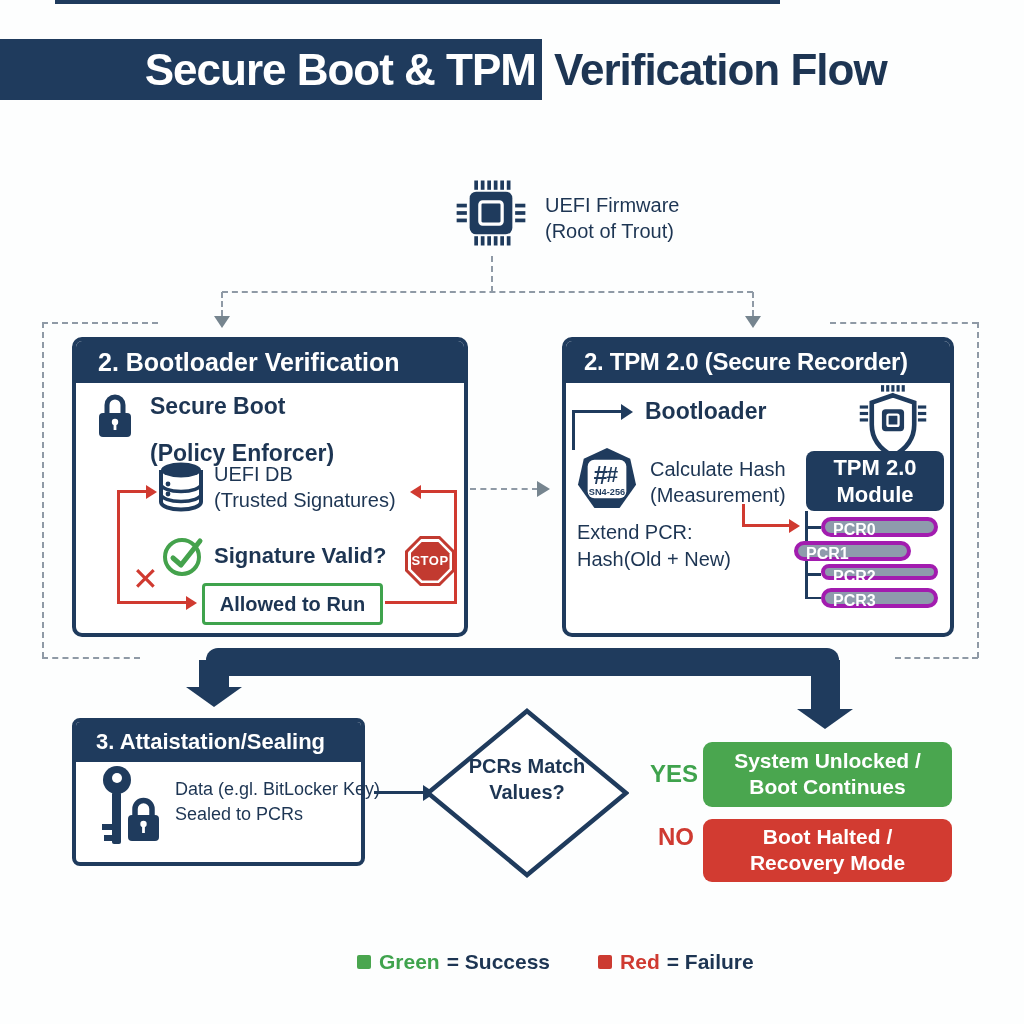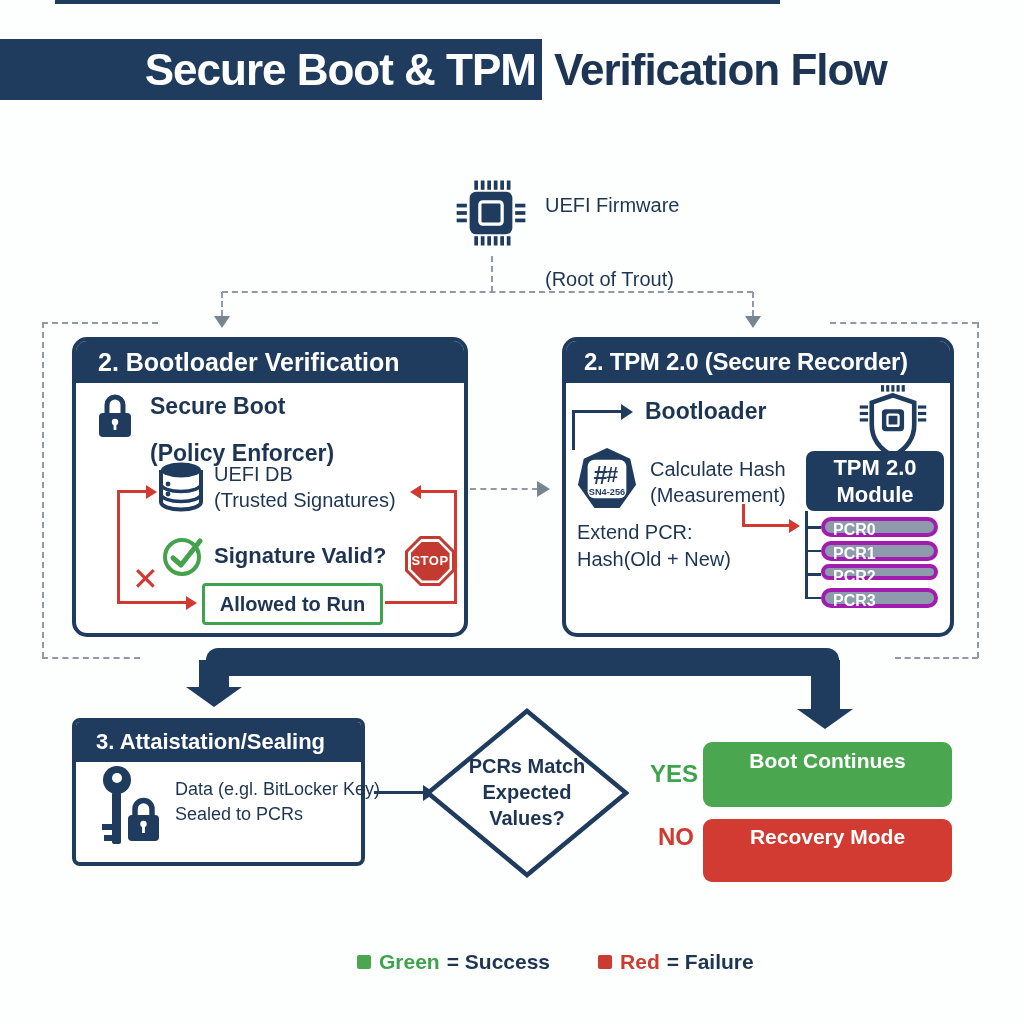--- a/index.html
+++ b/index.html
@@ -15,21 +15,21 @@
   .bold{font-weight:bold;}
   .dash-h{border-top:2px dashed #8f9aa6;height:0;}
   .dash-v{border-left:2px dashed #8f9aa6;width:0;}
   .tri-down-gray{width:0;height:0;border-left:8px solid transparent;border-right:8px solid transparent;border-top:12px solid #76858f;}
   .tri-right-red{width:0;height:0;border-top:7px solid transparent;border-bottom:7px solid transparent;border-left:11px solid #d03a30;}
   .tri-left-red{width:0;height:0;border-top:7px solid transparent;border-bottom:7px solid transparent;border-right:11px solid #d03a30;}
   .tri-right-navy{width:0;height:0;border-top:8px solid transparent;border-bottom:8px solid transparent;border-left:12px solid #1f3b5d;}
   .tri-right-gray{width:0;height:0;border-top:8px solid transparent;border-bottom:8px solid transparent;border-left:13px solid #76858f;}
   .redline{background:#d03a30;}
   .navyline{background:#1f3b5d;}
-  .box{border:4px solid #1f3b5d;border-radius:15px;background:#ffffff;box-sizing:border-box;overflow:hidden;}
+  .box{border:4px solid #1f3b5d;border-radius:10px;background:#ffffff;box-sizing:border-box;overflow:hidden;}
   .box-header{background:#1f3b5d;color:#fff;font-weight:bold;}
   .pill{background:#8e9bac;border:4px solid #a21caf;border-radius:10px;color:#fff;font-weight:bold;
         font-size:16px;line-height:17px;padding-left:8px;box-sizing:border-box;}
   .octa{clip-path:polygon(30% 0,70% 0,100% 30%,100% 70%,70% 100%,30% 100%,0 70%,0 30%);}
   .result{border-radius:9px;color:#fff;font-weight:bold;font-size:21px;line-height:26px;text-align:center;box-sizing:border-box;}
   .small-label{font-size:20px;line-height:26px;}
 </style>
 </head>
 <body>
 
@@ -58,21 +58,21 @@
       <rect x="5" y="40" width="11" height="4"></rect>
       <rect x="5" y="48" width="11" height="4"></rect>
     <rect x="68" y="32" width="11" height="4"></rect>
       <rect x="68" y="40" width="11" height="4"></rect>
       <rect x="68" y="48" width="11" height="4"></rect>
     <rect x="19" y="19" width="46" height="46" rx="7"></rect>
   </g>
   <rect x="30" y="30" width="24" height="24" rx="3" fill="none" stroke="#ffffff" stroke-width="3.5"></rect>
 </svg>
 <div class="abs small-label navy-t" style="left:545px;top:192px;">UEFI Firmware</div>
-<div class="abs small-label navy-t" style="left:545px;top:218px;margin-top:48px;">(Root of Trout)</div>
+<div class="abs small-label navy-t" style="left:545px;top:218px;">(Root of Trout)</div>
 
 <div class="abs dash-v" style="left:491px;top:256px;height:36px;"></div>
 <div class="abs dash-h" style="left:222px;top:291px;width:531px;"></div>
 <div class="abs dash-v" style="left:221px;top:292px;height:24px;"></div>
 <div class="abs tri-down-gray" style="left:214px;top:316px;"></div>
 <div class="abs dash-v" style="left:752px;top:292px;height:24px;"></div>
 <div class="abs tri-down-gray" style="left:745px;top:316px;"></div>
 
 <div class="abs dash-v" style="left:42px;top:322px;height:336px;"></div>
 <div class="abs dash-h" style="left:42px;top:322px;width:116px;"></div>
@@ -184,21 +184,21 @@
 <div class="abs navy" style="left:806px;top:451px;width:138px;height:60px;border-radius:8px;text-align:center;padding-top:3px;box-sizing:border-box;">
   <div class="white-t bold" style="font-size:22px;line-height:27px;">TPM 2.0</div>
   <div class="white-t bold" style="font-size:22px;line-height:27px;">Module</div>
 </div>
 <div class="abs navyline" style="left:805px;top:511px;width:2.5px;height:87px;"></div>
 <div class="abs navyline" style="left:805px;top:526px;width:16px;height:2.5px;"></div>
 <div class="abs navyline" style="left:805px;top:549.5px;width:16px;height:2.5px;"></div>
 <div class="abs navyline" style="left:805px;top:573px;width:16px;height:2.5px;"></div>
 <div class="abs navyline" style="left:805px;top:596.5px;width:16px;height:2.5px;"></div>
 <div class="abs pill" style="left:821px;top:517px;width:117px;height:20px;">PCR0</div>
-<div class="abs pill" style="left:821px;top:540.5px;width:117px;height:20px;">PCR1</div>
+<div class="abs pill" style="left:794px;top:540.5px;width:117px;height:20px;">PCR1</div>
 <div class="abs pill" style="left:821px;top:564px;width:117px;height:16px;">PCR2</div>
 <div class="abs pill" style="left:821px;top:587.5px;width:117px;height:20px;">PCR3</div>
 
 <div class="abs navy" style="left:206px;top:648px;width:633px;height:28px;border-radius:12px 12px 0 0;"></div>
 <div class="abs navy" style="left:199px;top:660px;width:30px;height:28px;"></div>
 <div class="abs" style="left:186px;top:687px;width:0;height:0;border-left:28px solid transparent;border-right:28px solid transparent;border-top:20px solid #1f3b5d;"></div>
 <div class="abs navy" style="left:811px;top:660px;width:29px;height:50px;"></div>
 <div class="abs" style="left:797px;top:709px;width:0;height:0;border-left:28px solid transparent;border-right:28px solid transparent;border-top:20px solid #1f3b5d;"></div>
 
 <div class="abs box" style="left:72px;top:718px;width:293px;height:148px;border-radius:8px;">
@@ -219,30 +219,31 @@
 <div class="abs navy-t" style="left:175px;top:802px;font-size:18px;line-height:25px;">Sealed to PCRs</div>
 
 <div class="abs navyline" style="left:374px;top:791px;width:50px;height:3px;"></div>
 <div class="abs tri-right-navy" style="left:423px;top:784.5px;"></div>
 
 <svg class="abs" style="left:425px;top:708px;" width="204" height="170" viewBox="0 0 204 170">
   <polygon points="102,3 201,85 102,167 3,85" fill="#ffffff" stroke="#1f3b5d" stroke-width="4.5"></polygon>
 </svg>
 <div class="abs bold navy-t" style="left:443px;top:753px;width:168px;text-align:center;font-size:20px;line-height:26px;">
   <div>PCRs Match</div>
-  <div>Expected</div>
   <div>Values?</div>
 </div>
 
 <div class="abs bold" style="left:650px;top:760px;font-size:24px;color:#3fa34d;">YES</div>
 <div class="abs result" style="left:703px;top:742px;width:249px;height:65px;background:#4aa64f;padding-top:6px;">
+  <div>System Unlocked /</div>
   <div>Boot Continues</div>
 </div>
 <div class="abs bold" style="left:658px;top:823px;font-size:24px;color:#cf3a31;">NO</div>
 <div class="abs result" style="left:703px;top:819px;width:249px;height:63px;background:#d23b31;padding-top:5px;">
+  <div>Boot Halted /</div>
   <div>Recovery Mode</div>
 </div>
 
 <div class="abs" style="left:328px;top:950px;display:flex;align-items:center;font-size:21px;font-weight:bold;margin-left:29px;">
   <span style="width:14px;height:14px;background:#4aa64f;display:inline-block;margin-right:8px;border-radius:2px;"></span>
   <span style="color:#3fa34d;margin-right:7px;">Green</span>
   <span style="color:#1d3553;">= Success</span>
   <span style="width:14px;height:14px;background:#cc3b31;display:inline-block;margin:0 8px 0 48px;border-radius:2px;"></span>
   <span style="color:#cf3a31;margin-right:7px;">Red</span>
   <span style="color:#1d3553;">= Failure</span>

